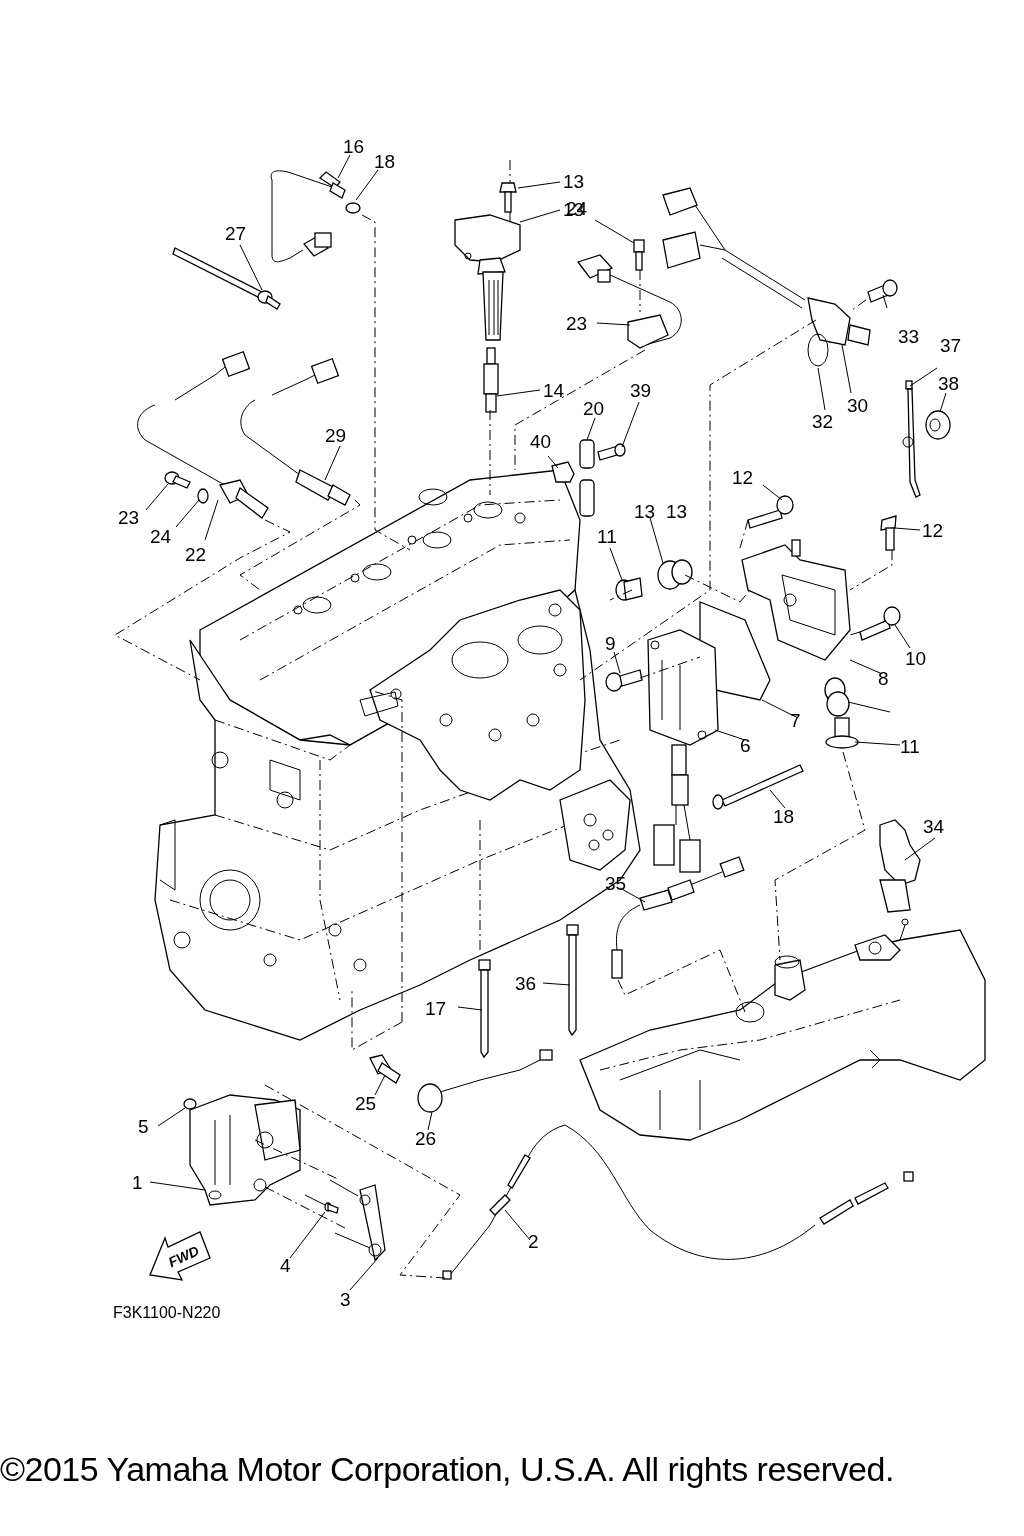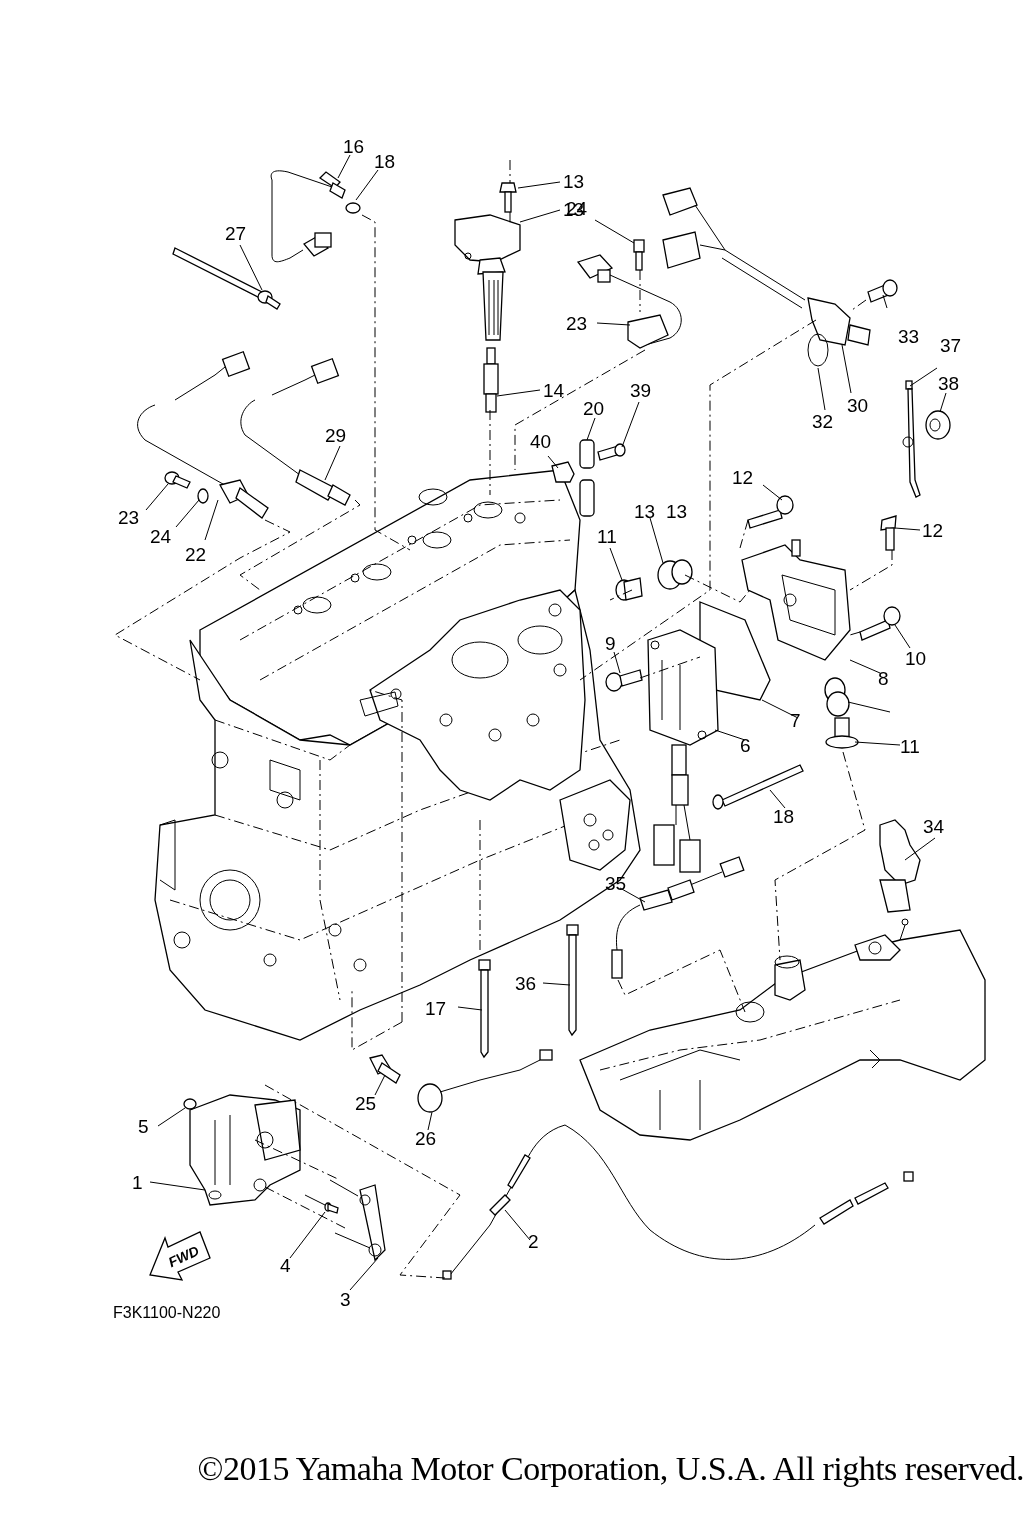--- a/index.html
+++ b/index.html
@@ -6,22 +6,22 @@
   body { width:1024px; height:1536px; position:relative; overflow:hidden;
          font-family:"Liberation Sans", sans-serif; color:#000; }
   #diagram { position:absolute; left:0; top:0; width:1024px; height:1400px; }
   #diagram .part { fill:#fff; stroke:#000; stroke-width:1.3; }
   #diagram .thin { fill:none; stroke:#000; stroke-width:1; }
   #diagram .dash { fill:none; stroke:#000; stroke-width:1; stroke-dasharray:10 4 2 4; }
   #diagram .leader { fill:none; stroke:#000; stroke-width:1; }
   #diagram .callout { font-family:"Liberation Sans", sans-serif; font-size:19px; fill:#000; }
   #diagram .code { font-family:"Liberation Sans", sans-serif; font-size:16px; fill:#000; }
   #diagram .fwd { font-family:"Liberation Sans", sans-serif; font-size:14px; font-weight:bold; font-style:italic; fill:#000; }
-  .copyright { position:absolute; left:0; width:1024px; top:1450px; text-align:right;
-               font-size:34px; font-family:Liberation Serif, serif; letter-spacing:-0.5px; }
+  .copyright { position:absolute; left:0; width:1024px; top:1450px; text-align:left;
+               font-size:34px; font-family:Liberation Sans, sans-serif; letter-spacing:-0.5px; }
 </style>
 </head>
 <body>
 
 <svg id="diagram" viewBox="0 0 1024 1400" xmlns="http://www.w3.org/2000/svg">
 
   <g>
 
     <path class="part" d="M200,630 L470,480 L560,470 L580,520 L575,590 L520,640 L430,700 L350,745 L330,735 L300,740 L230,700 L200,660 Z"></path>
     <path class="dash" d="M240,640 L480,505 L560,500"></path>

